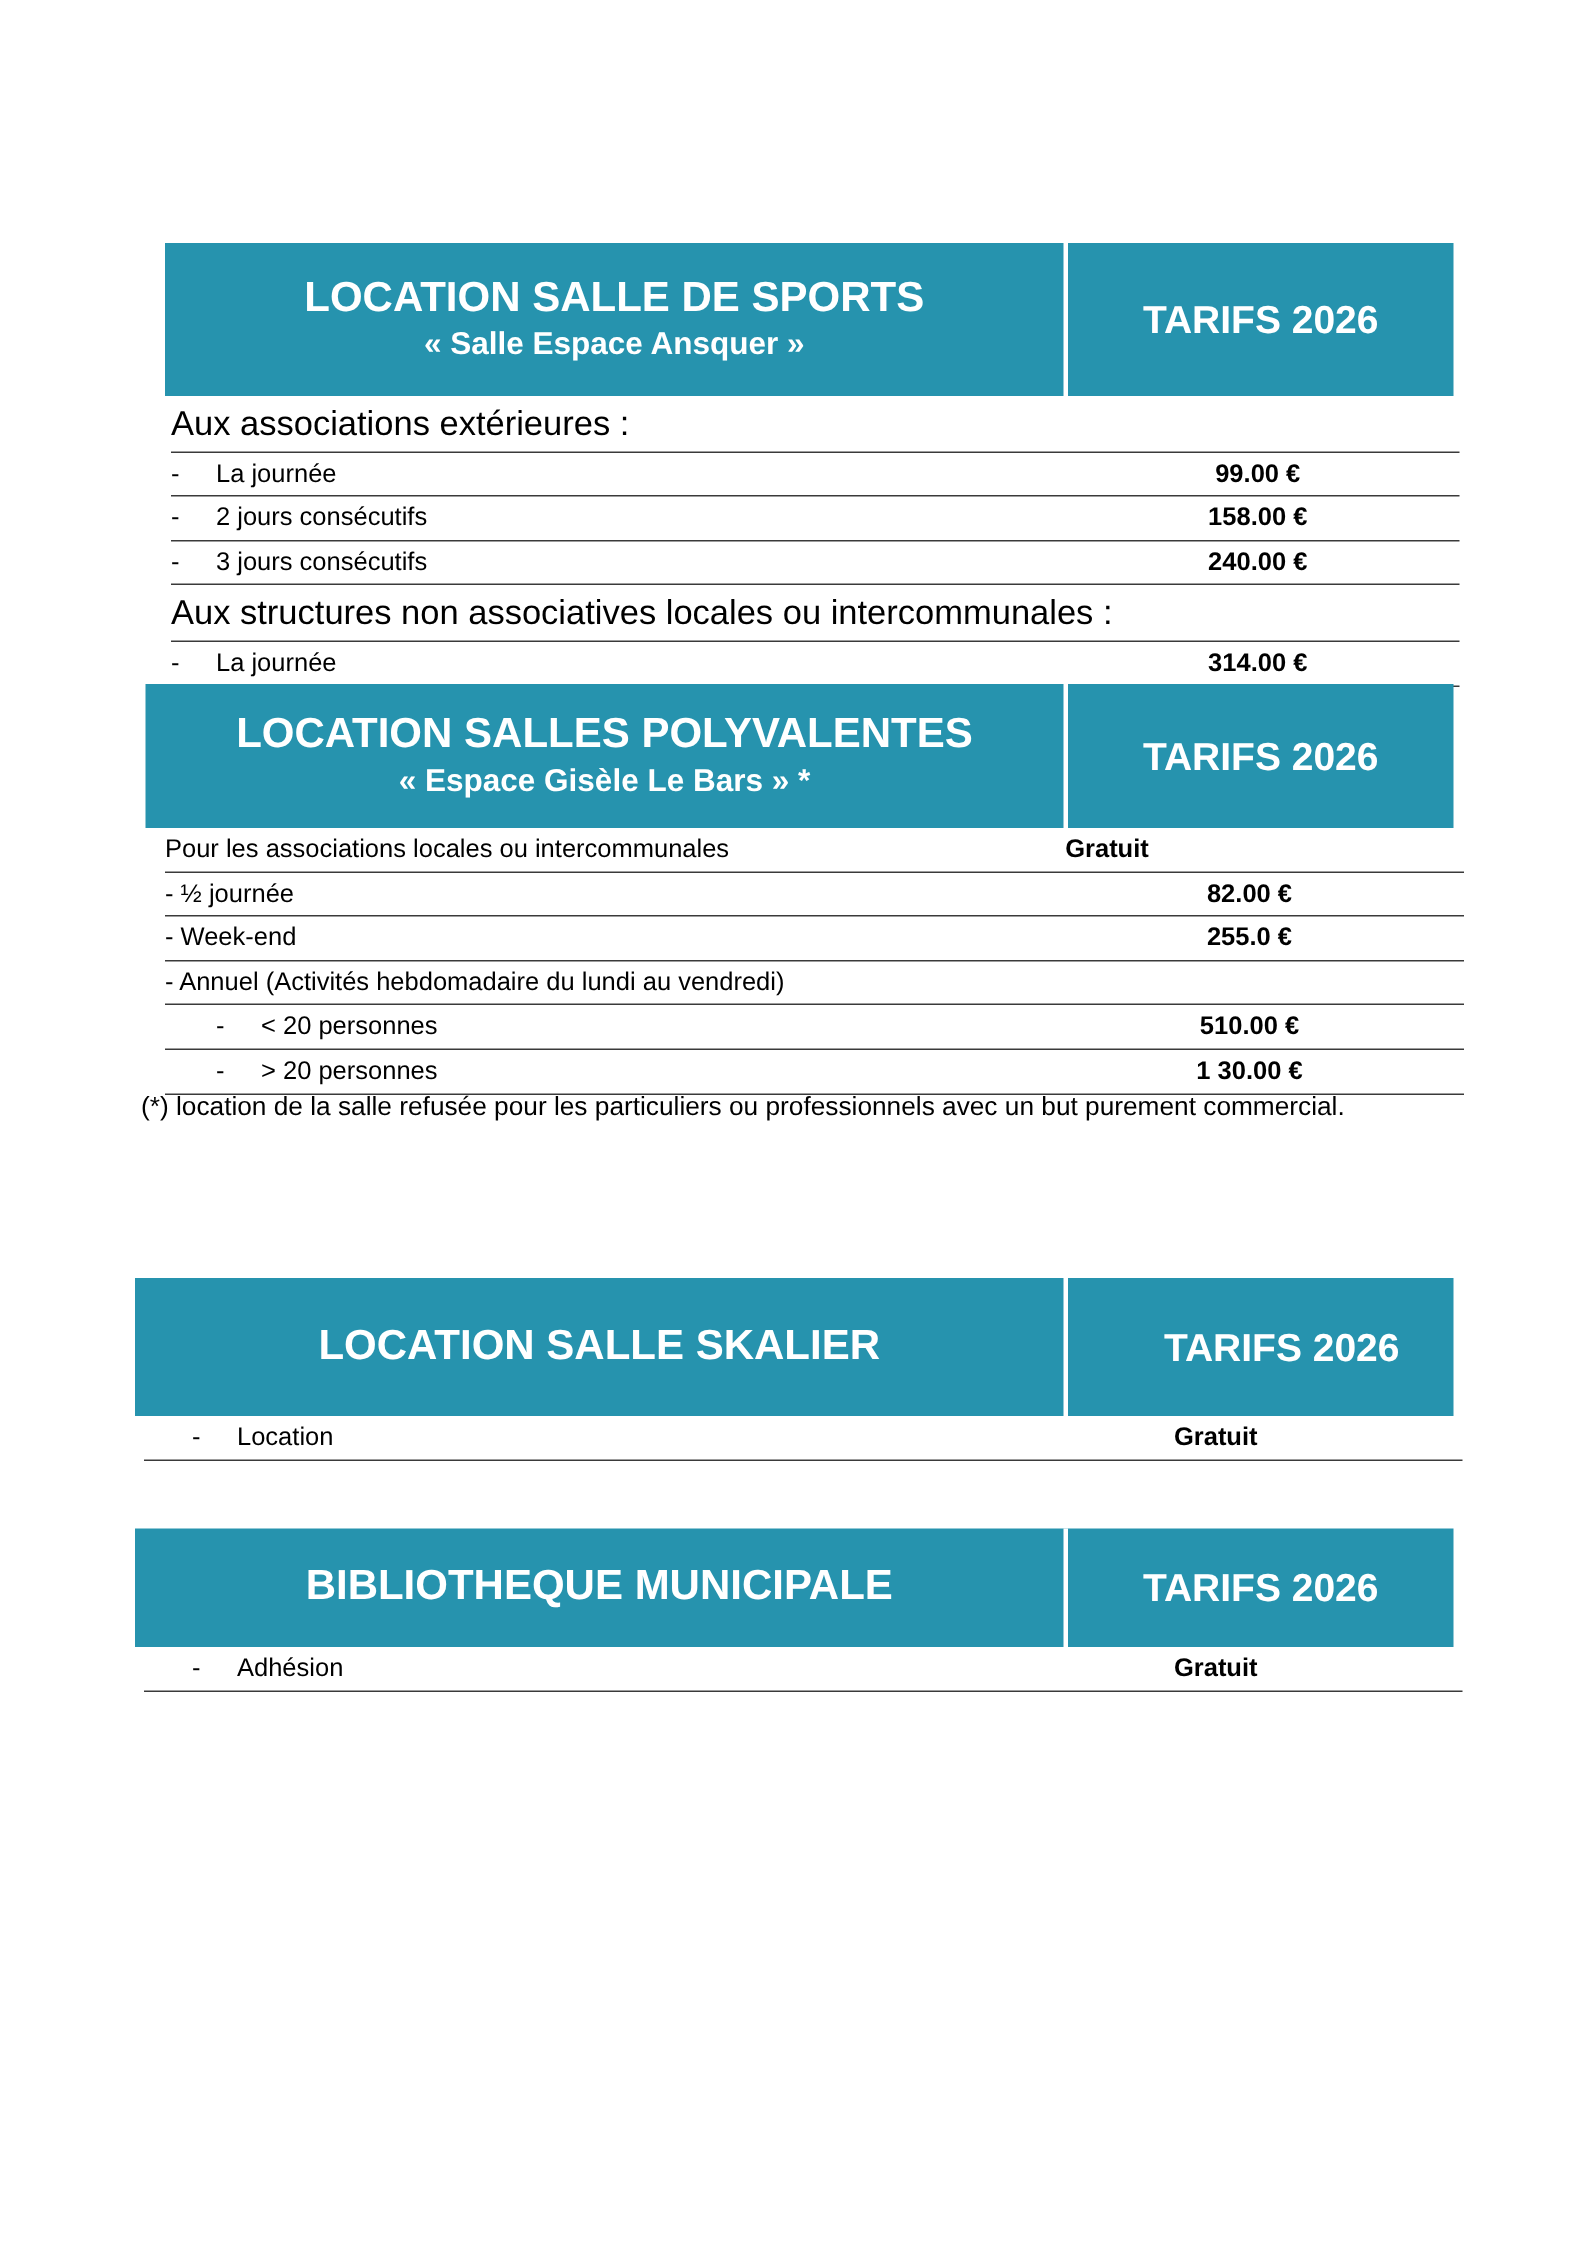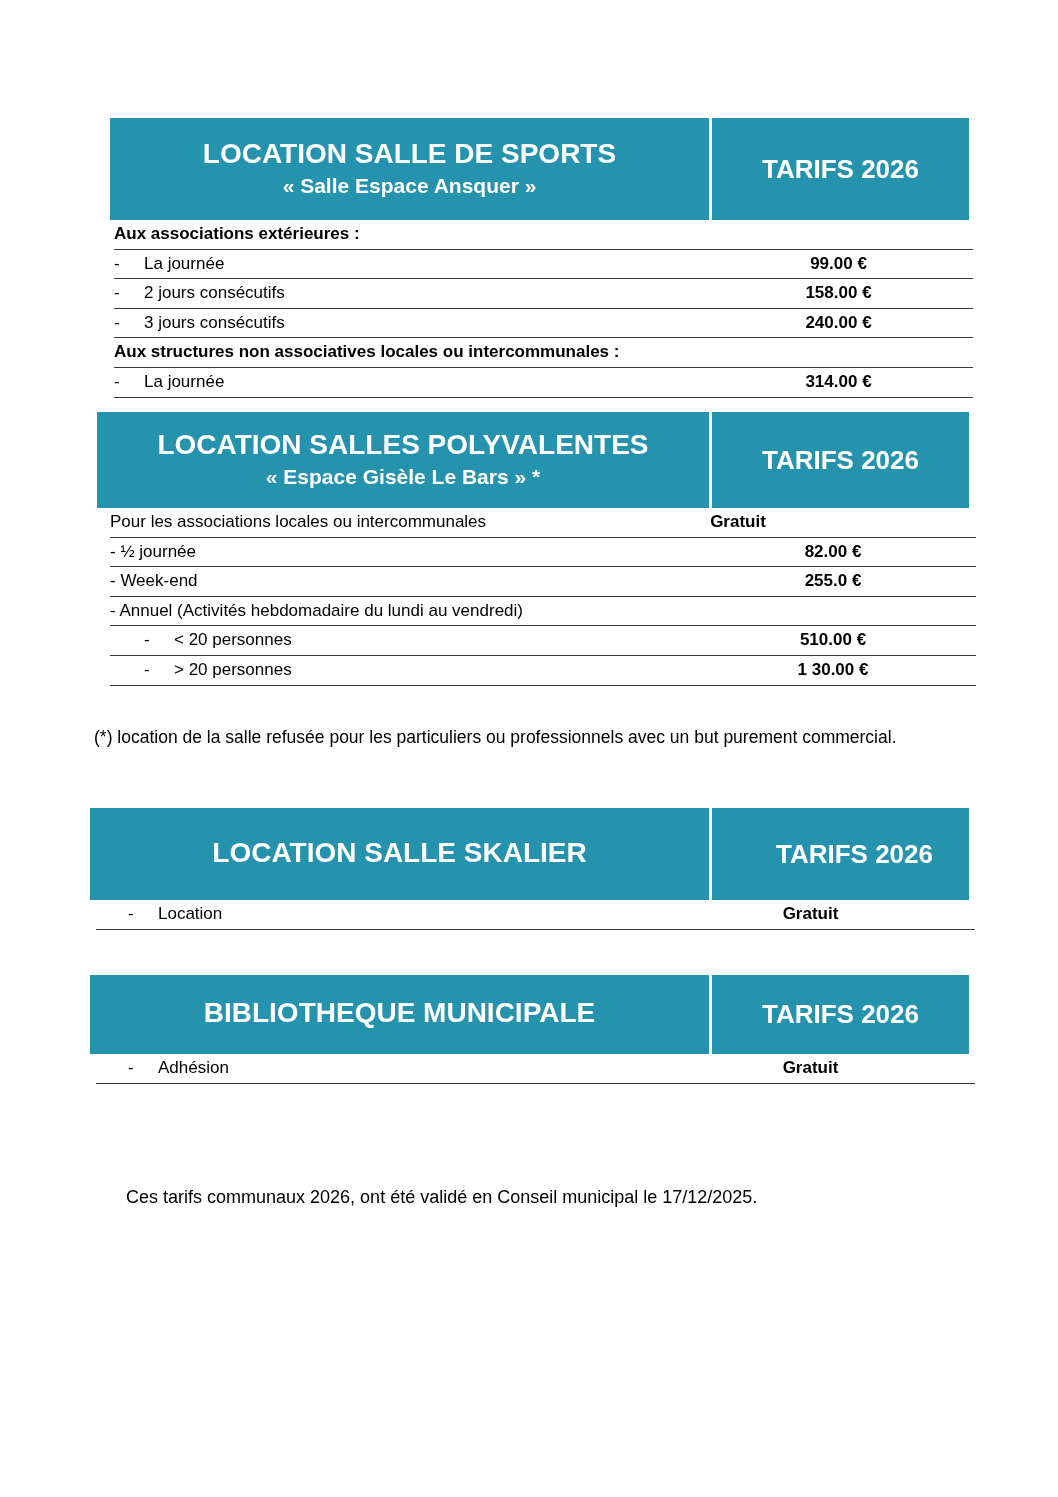--- a/index.html
+++ b/index.html
@@ -18,20 +18,21 @@
 
   .page {
     position: relative;
     width: 1058px;
     height: 1497px;
   }
 
   
   .tariff-block {
     position: absolute;
+    margin-top: 44px;
   }
 
   .banner {
     display: flex;
     background: #2693AE;
     color: #ffffff;
     box-sizing: border-box;
   }
   .banner-title {
     flex: 0 0 auto;
@@ -84,22 +85,22 @@
     align-items: flex-start;
   }
   .row .label {
     box-sizing: border-box;
     font-size: 17px;
     line-height: 1.33;
     padding: 3px 4px 3px 0px;
     flex: 0 0 auto;
   }
   .row .label.bold {
-    font-weight: bold;
-    font-size: 17px;
+    font-weight: normal;
+    font-size: 23px;
   }
   .row .value {
     box-sizing: border-box;
     font-size: 17px;
     font-weight: bold;
     line-height: 1.33;
     padding: 3px 0 3px 0;
     flex: 1 1 auto;
     text-align: center;
   }
@@ -313,15 +314,14 @@
           <div class="dash-item" style="padding-left:32px;">
             <span class="dash">-</span>
             <span>Adhésion</span>
           </div>
         </div>
         <div class="value" style="padding-right:100px;">Gratuit</div>
       </div>
     </div>
   </div>
 
-  <div class="closing" id="closing-note">Ces tarifs communaux 2026, ont été validé en Conseil municipal le 17/12/2025.</div>
 
 </div>
 
 </body></html>

